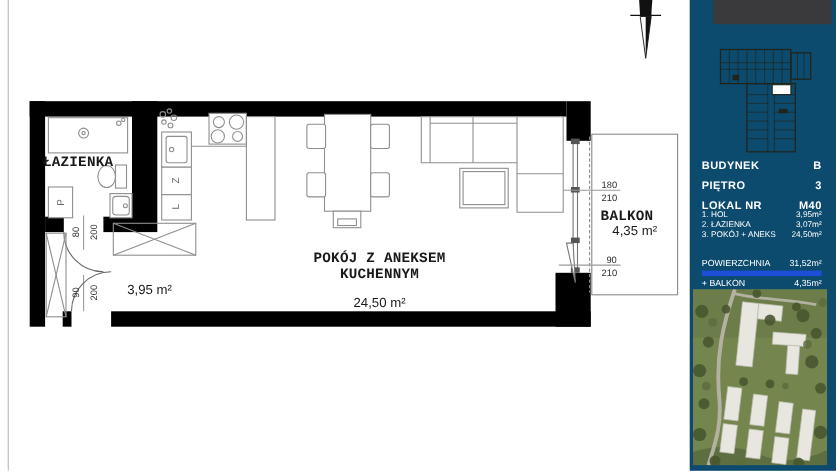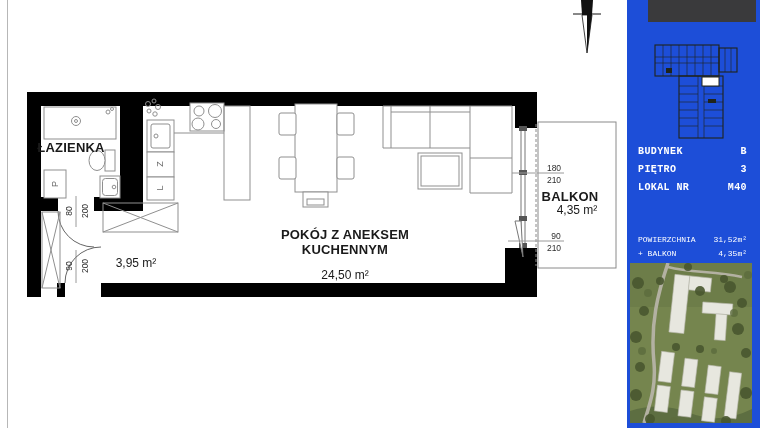--- a/index.html
+++ b/index.html
@@ -6,39 +6,39 @@
   body {
     width:760px; height:428px; position:relative; overflow:hidden;
     background:#ffffff;
     font-family:"Liberation Sans", sans-serif;
     -webkit-font-smoothing:antialiased;
   }
   .stage { position:absolute; left:0; top:0; width:760px; height:428px; }
   #plan-svg { position:absolute; left:0; top:0; }
 
   .lbl { position:absolute; color:#1a1a1a; text-align:center; white-space:nowrap; }
-  .room-name { font-weight:bold; font-size:13px; letter-spacing:.2px; }
+  .room-name { font-weight:bold; font-size:13px; letter-spacing:.2px;font-family:Liberation Mono, monospace; }
   .room-area { font-size:12px; }
   .dim  { font-size:8.5px; color:#2e2e2e; }
   .dim-rot { transform:rotate(-90deg); transform-origin:center; height:10px; line-height:10px; width:24px; }
   .appl { position:absolute; font-size:9px; color:#6a6a6a; text-align:center;
           transform:rotate(-90deg); transform-origin:center; width:20px; height:12px; line-height:12px; }
 
   
-  .sidebar { position:absolute; left:627px; top:0; width:133px; height:428px; background:#1d4ed8;font-family:Liberation Mono, monospace; }
+  .sidebar { position:absolute; left:627px; top:0; width:133px; height:428px; background:#0c4a6e; }
   .sb-topbar { position:absolute; left:21px; top:0; width:108px; height:22px; background:#3a3a3c; }
   .sb-keyplan { position:absolute; left:23px; top:42px; }
   .sb-info { position:absolute; left:11px; right:13px; top:146px; color:#ffffff; }
   .sb-info .sb-row { display:flex; justify-content:space-between; font-weight:bold;
                      font-size:10px; letter-spacing:.4px; line-height:11px; margin-bottom:7px; }
   .sb-list { position:absolute; left:11px; right:13px; top:191px; color:#ffffff; font-size:7.5px; }
   .sb-list .sb-row { display:flex; justify-content:space-between; line-height:8.8px; }
   .sb-sum { position:absolute; left:11px; right:13px; top:235px; color:#ffffff; font-size:8px; }
   .sb-sum .sb-row { display:flex; justify-content:space-between; line-height:10px; }
-  .sb-sum .underlined { border-bottom:1px solid #1d4ed8; padding-bottom:1px; margin-bottom:2px; }
+  .sb-sum .underlined { border-bottom:5px solid #1d4ed8; padding-bottom:1px; margin-bottom:2px; }
   .sb-photo { position:absolute; left:3px; top:263px; width:122px; height:160px; }
 </style>
 </head>
 <body>
 
 <div class="stage">
 
   <svg id="plan-svg" width="628" height="428" viewBox="0 0 628 428">
 
     <line x1="7.5" y1="0" x2="7.5" y2="428" stroke="#b7b7b7" stroke-width="1"></line>
@@ -258,20 +258,34 @@
       <div class="sb-row">
         <span>PIĘTRO</span>
         <span>3</span>
       </div>
       <div class="sb-row">
         <span>LOKAL NR</span>
         <span>M40</span>
       </div>
     </div>
 
+    <div class="sb-list">
+      <div class="sb-row">
+        <span>1. HOL</span>
+        <span>3,95m²</span>
+      </div>
+      <div class="sb-row">
+        <span>2. ŁAZIENKA</span>
+        <span>3,07m²</span>
+      </div>
+      <div class="sb-row">
+        <span>3. POKÓJ + ANEKS</span>
+        <span>24,50m²</span>
+      </div>
+    </div>
 
     <div class="sb-sum">
       <div class="sb-row underlined">
         <span>POWIERZCHNIA</span>
         <span>31,52m²</span>
       </div>
       <div class="sb-row">
         <span>+ BALKON</span>
         <span>4,35m²</span>
       </div>

